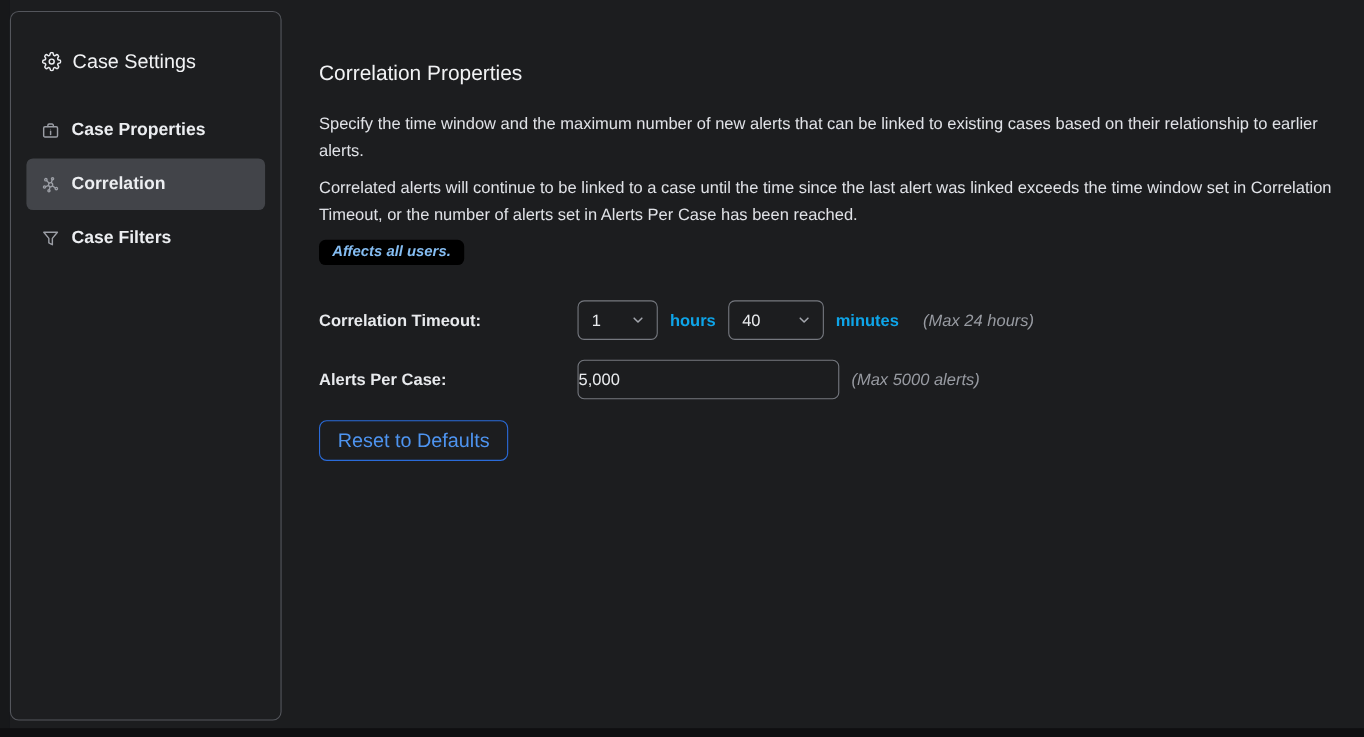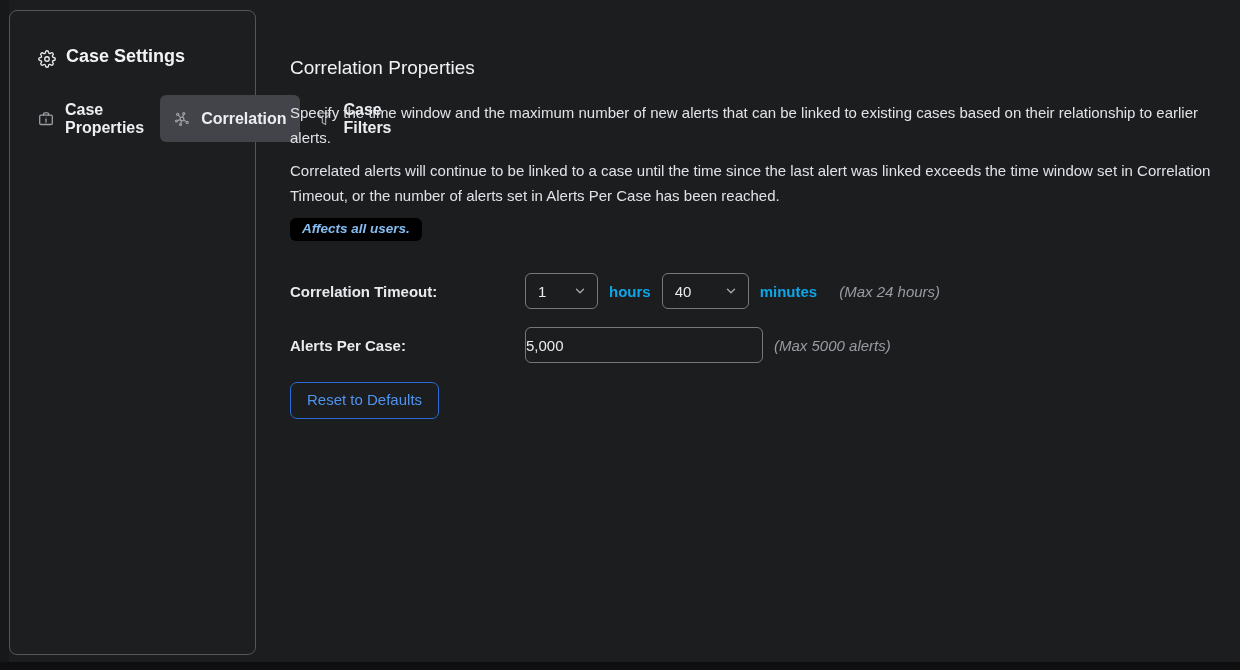--- a/index.html
+++ b/index.html
@@ -24,31 +24,31 @@
 
   
   .sidebar-panel {
     position: absolute; left: 9px; top: 10px;
     width: 247px; height: 645px;
     border: 1px solid #54565c;
     border-radius: 8px;
     background: #1d1e20;
   }
   .sidebar-header {
-    display: flex; align-items: flex-end; gap: 10px;
+    display: flex; align-items: center; gap: 10px;
     margin: 33px 14px 0 28px;
     color: #f2f3f5;
-    font-size: 18px; font-weight: 700;
+    font-size: 18px; font-weight: 400;
     line-height: 24px;
   }
   .sidebar-header .icon svg { display: block; }
   .sidebar-nav {
     margin-top: 27px;
     padding: 0 14px;
-    display: flex; gap: 2px; justify-content: space-between;
+    display: flex; flex-direction: column; gap: 2px; justify-content: space-between;
   }
   .nav-item {
     display: flex; align-items: center; gap: 11px;
     height: 47px;
     padding: 0 14px;
     border-radius: 6px;
     color: #eceef1;
     font-size: 16px; font-weight: 600;
     cursor: pointer;
   }
@@ -131,21 +131,21 @@
   .text-input + .hint-text { }
 
   .reset-button {
     margin-top: 19px;
     display: inline-block;
     padding: 8px 16px 9px;
     background: transparent;
     border: 1px solid #2a6bd9;
     border-radius: 7px;
     color: #4e94f0;
-    font-size: 15px; font-weight: 500;
+    font-size: 18px; font-weight: 500;
     font-family: "Liberation Sans", sans-serif;
     line-height: 18px;
     cursor: pointer;
   }
 </style>
 </head>
 <body>
 
 <div id="viewport">
 

